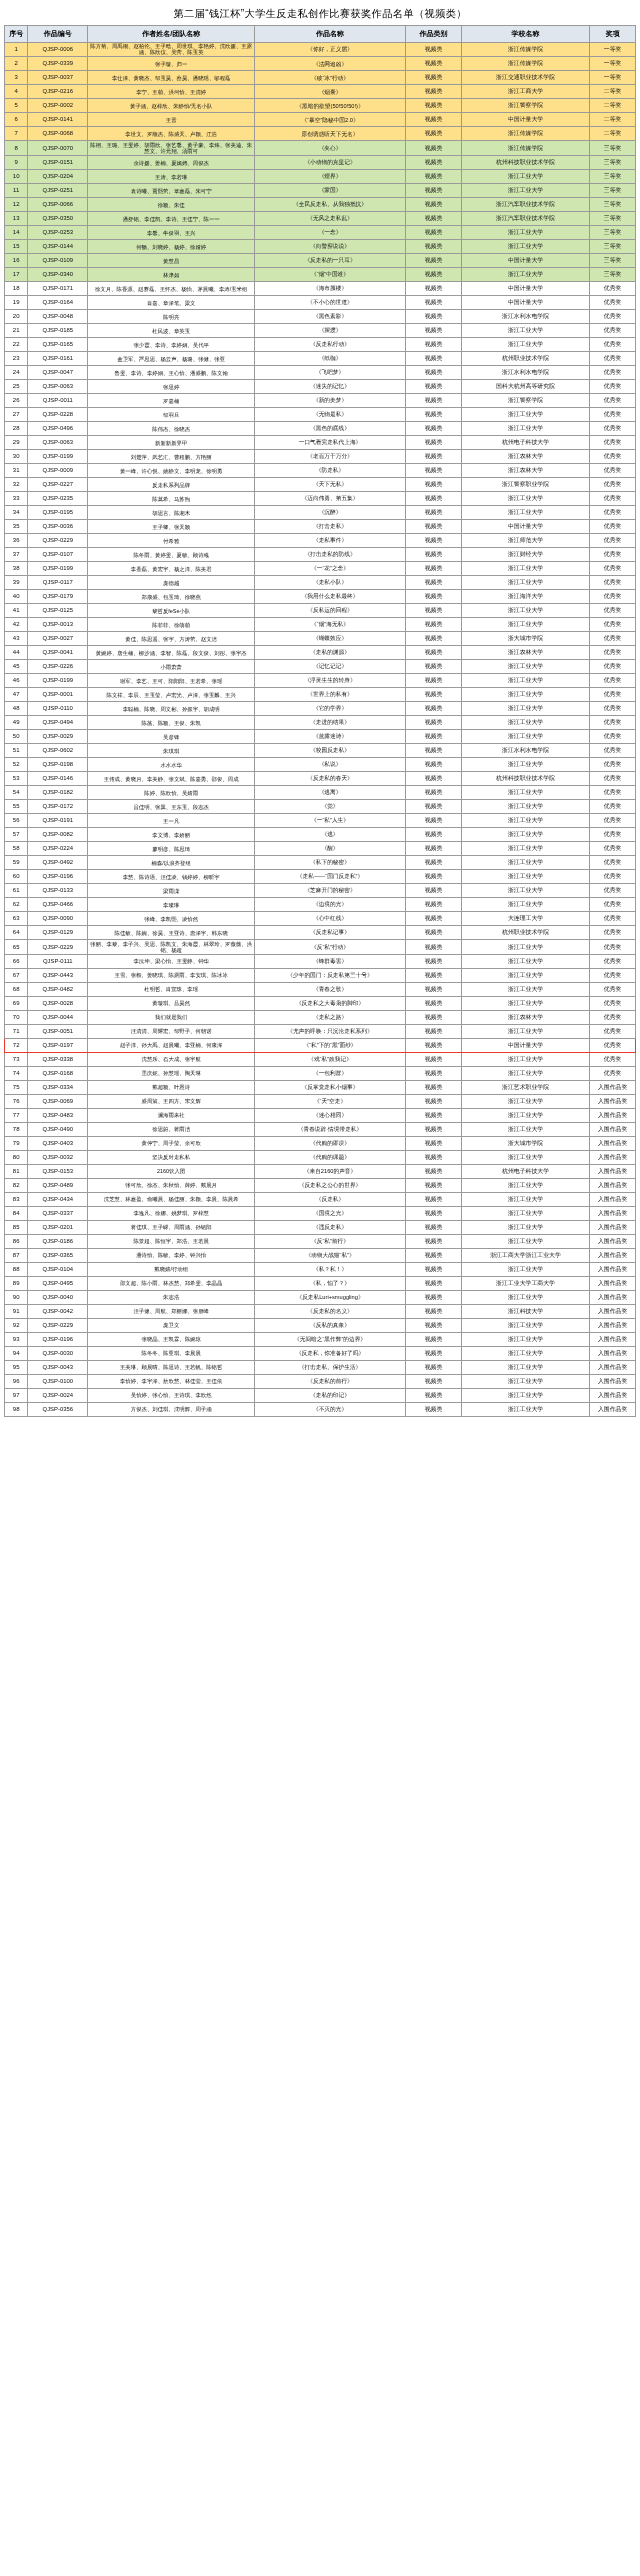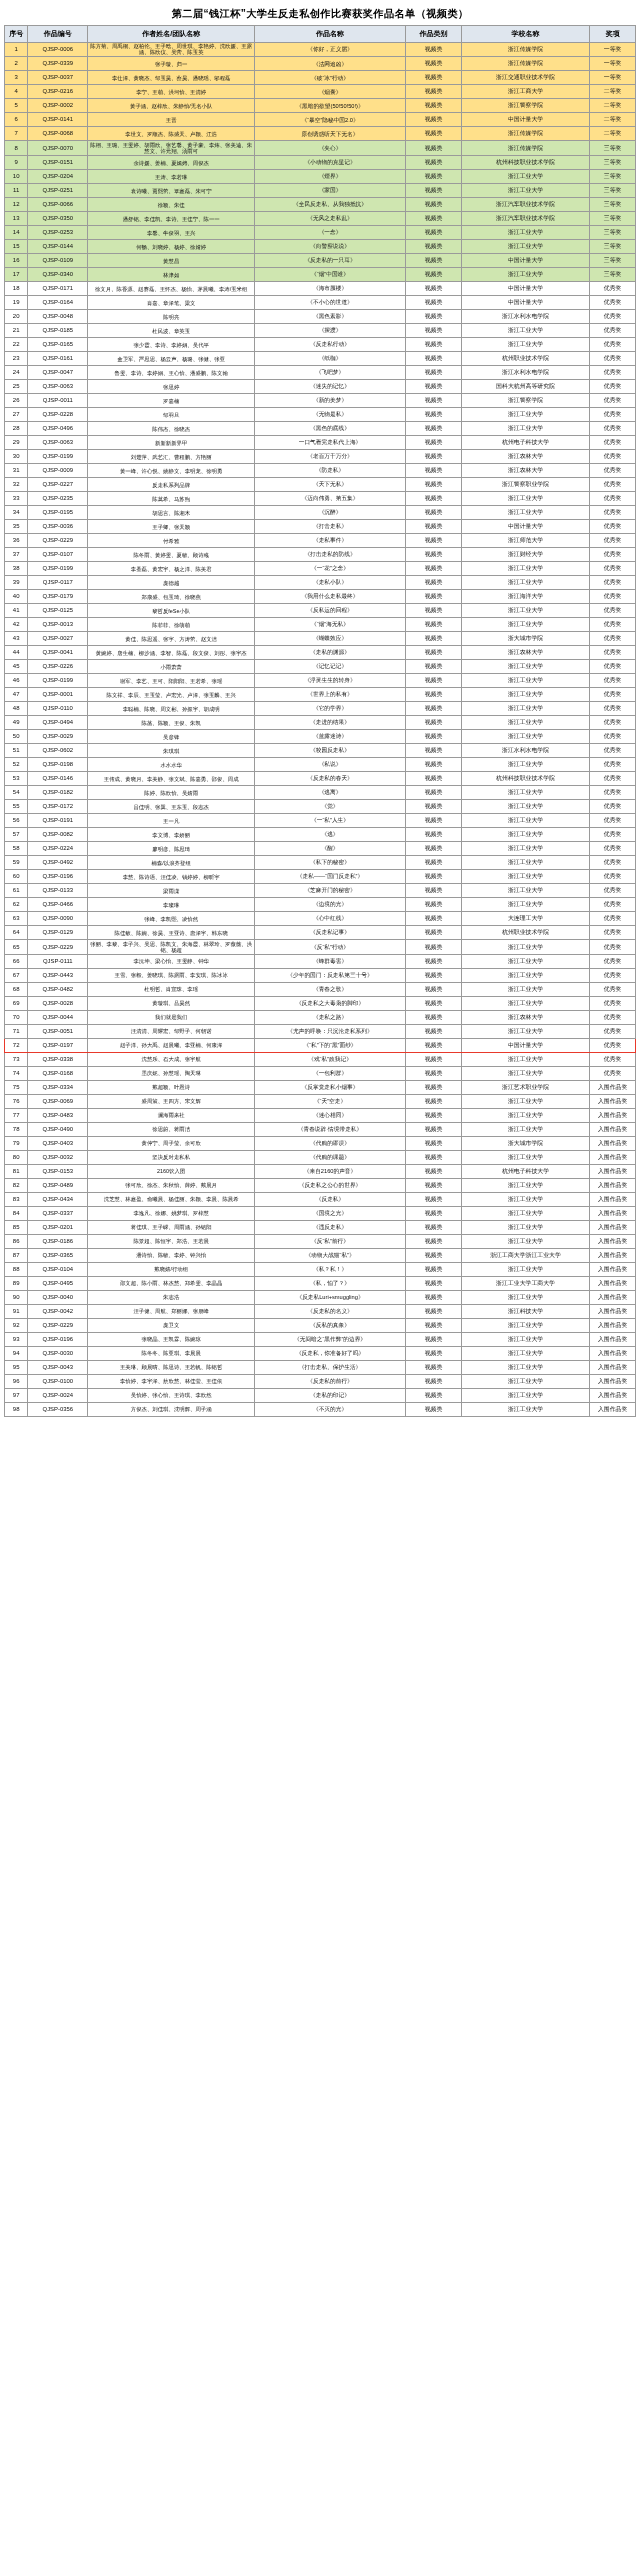--- a/index.html
+++ b/index.html
@@ -17,21 +17,21 @@
     padding: 2.8px 4.2px 7px 4.2px;
   }
   table {
     border-collapse: collapse;
     width: 632px;
     table-layout: fixed;
   }
   caption {
     caption-side: top;
     font-size: 10.2px;
-    font-weight: bold;
+    font-weight: normal;
     padding: 4.2px 0 4.2px 0;
     color: #000;
     letter-spacing: 0.4px;
   }
   th, td {
     border: 0.7px solid #9a9a9a;
     font-size: 5.9px;
     line-height: 1.15;
     text-align: center;
     vertical-align: middle;

